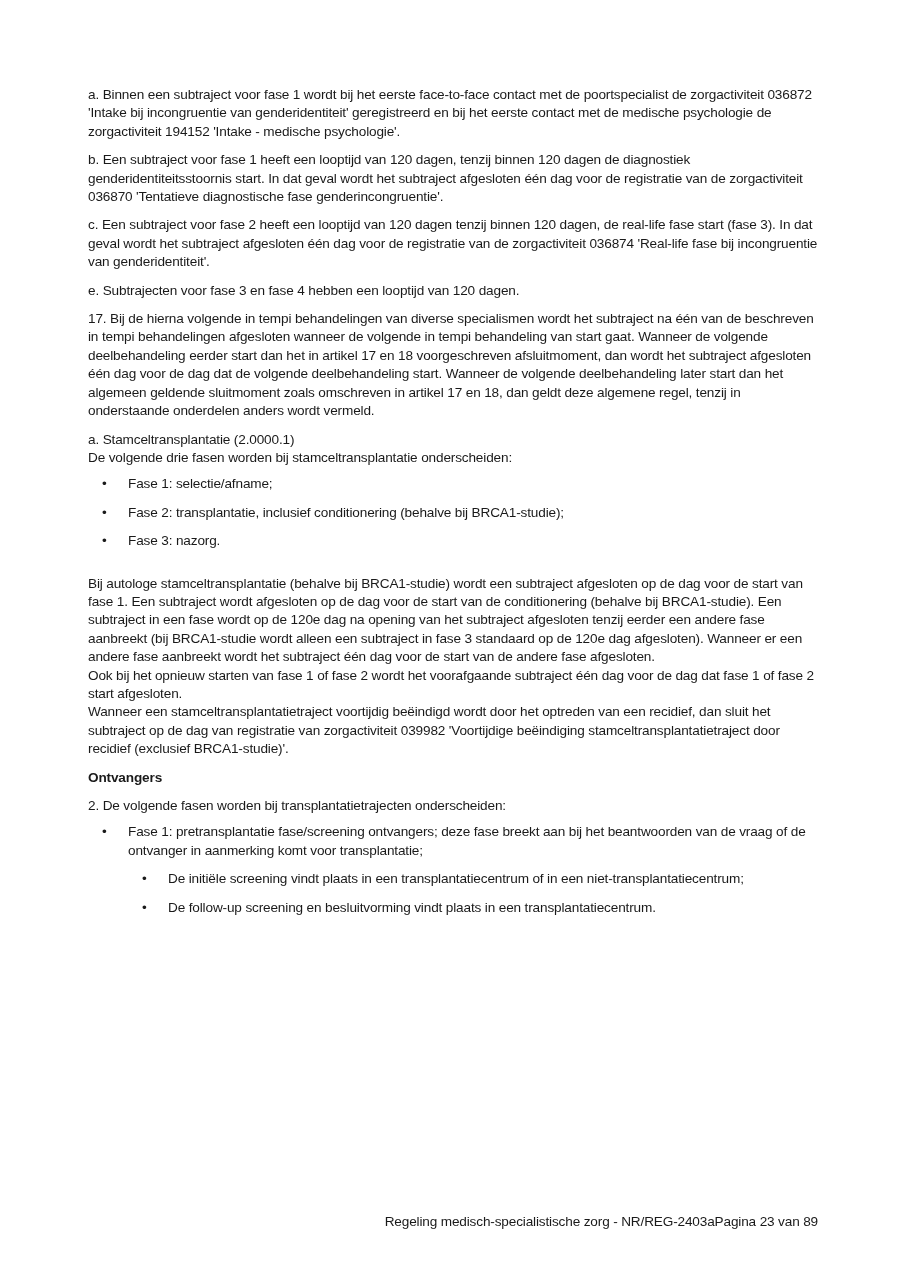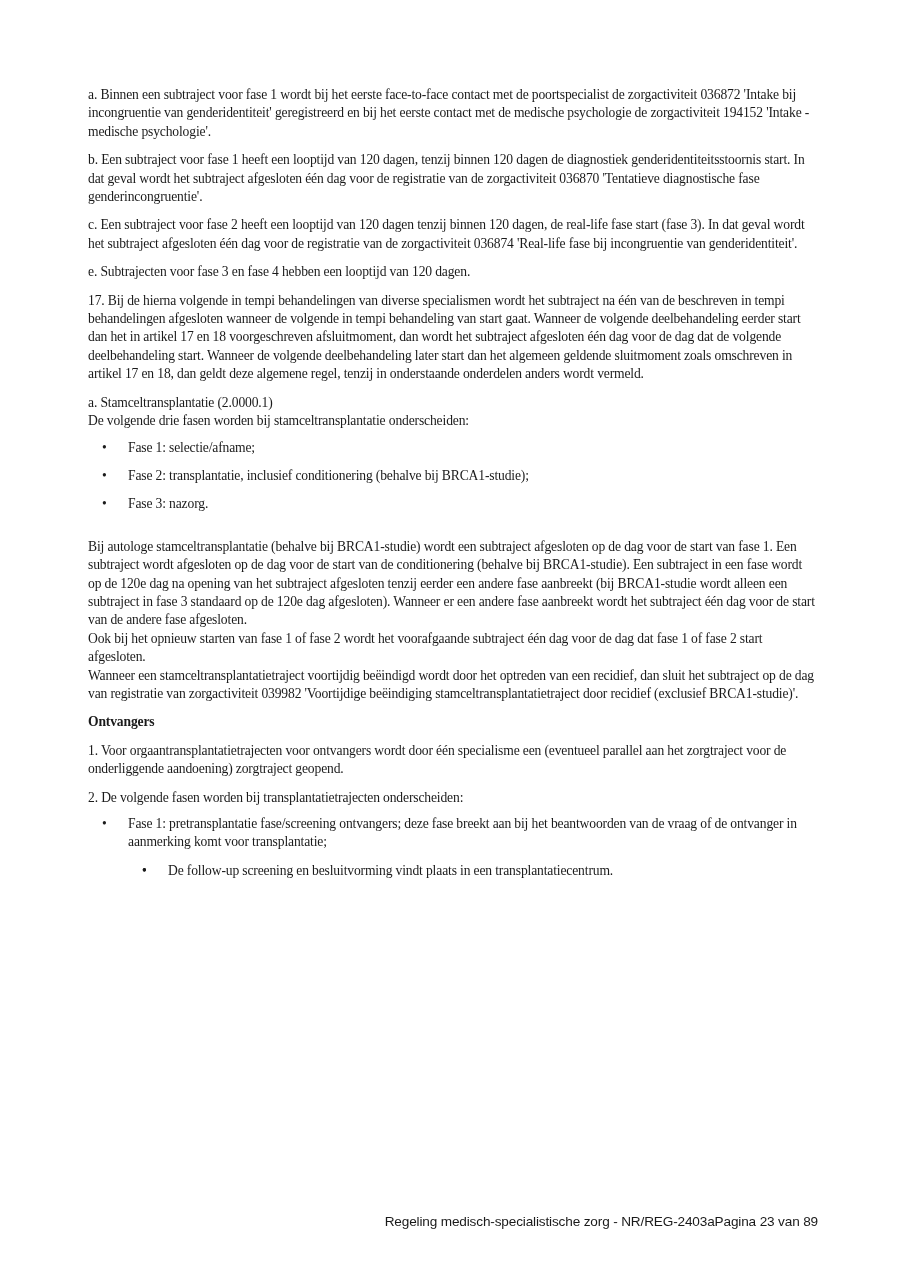--- a/index.html
+++ b/index.html
@@ -16,21 +16,20 @@
       color: #1a1a1a;
     }
     .page {
       position: absolute;
       left: 88px;
       top: 86px;
       width: 730px;
       font-size: 13.6px;
       line-height: 18.4px;
       letter-spacing: -0.15px;
-      font-family: Liberation Serif, serif;
     }
     .para {
       margin: 0 0 10px 0;
     }
     .para.tight {
       margin-bottom: 0;
     }
     .heading-bold {
       font-weight: bold;
       margin: 0 0 10px 0;
@@ -99,29 +98,29 @@
       </li>
     </ul>
     <div class="spacer"></div>
     <p class="para tight">Bij autologe stamceltransplantatie (behalve bij BRCA1-studie) wordt een subtraject afgesloten op de dag voor de start van fase 1. Een subtraject wordt afgesloten op de dag voor de start van de conditionering (behalve bij BRCA1-studie). Een subtraject in een fase wordt op de 120e dag na opening van het subtraject afgesloten tenzij eerder een andere fase aanbreekt (bij BRCA1-studie wordt alleen een subtraject in fase 3 standaard op de 120e dag afgesloten). Wanneer er een andere fase aanbreekt wordt het subtraject één dag voor de start van de andere fase afgesloten.</p>
     <p class="para tight">Ook bij het opnieuw starten van fase 1 of fase 2 wordt het voorafgaande subtraject één dag voor de dag dat fase 1 of fase 2 start afgesloten.</p>
     <p class="para">Wanneer een stamceltransplantatietraject voortijdig beëindigd wordt door het optreden van een recidief, dan sluit het subtraject op de dag van registratie van zorgactiviteit 039982 'Voortijdige beëindiging stamceltransplantatietraject door recidief (exclusief BRCA1-studie)'.</p>
   </div>
 
   <div>
     <p class="heading-bold">Ontvangers</p>
-    <p class="para">1. Voor orgaantransplantatietrajecten voor ontvangers wordt door één specialisme een (eventueel parallel aan het zorgtraject voor de onderliggende aandoening) zorgtraject geopend.</p>
     <p class="para tight">2. De volgende fasen worden bij transplantatietrajecten onderscheiden:</p>
     <ul class="bullets">
       <li>
         <span class="bullet">•</span>
         <span>Fase 1: pretransplantatie fase/screening ontvangers; deze fase breekt aan bij het beantwoorden van de vraag of de ontvanger in aanmerking komt voor transplantatie;</span>
         <ul class="bullets nested">
           <li>
             <span class="bullet">•</span>
+            <span>De initiële screening vindt plaats in een transplantatiecentrum of in een niet-transplantatiecentrum;</span>
           </li>
           <li>
             <span class="bullet">•</span>
             <span>De follow-up screening en besluitvorming vindt plaats in een transplantatiecentrum.</span>
           </li>
         </ul>
       </li>
     </ul>
   </div>
 </div>

